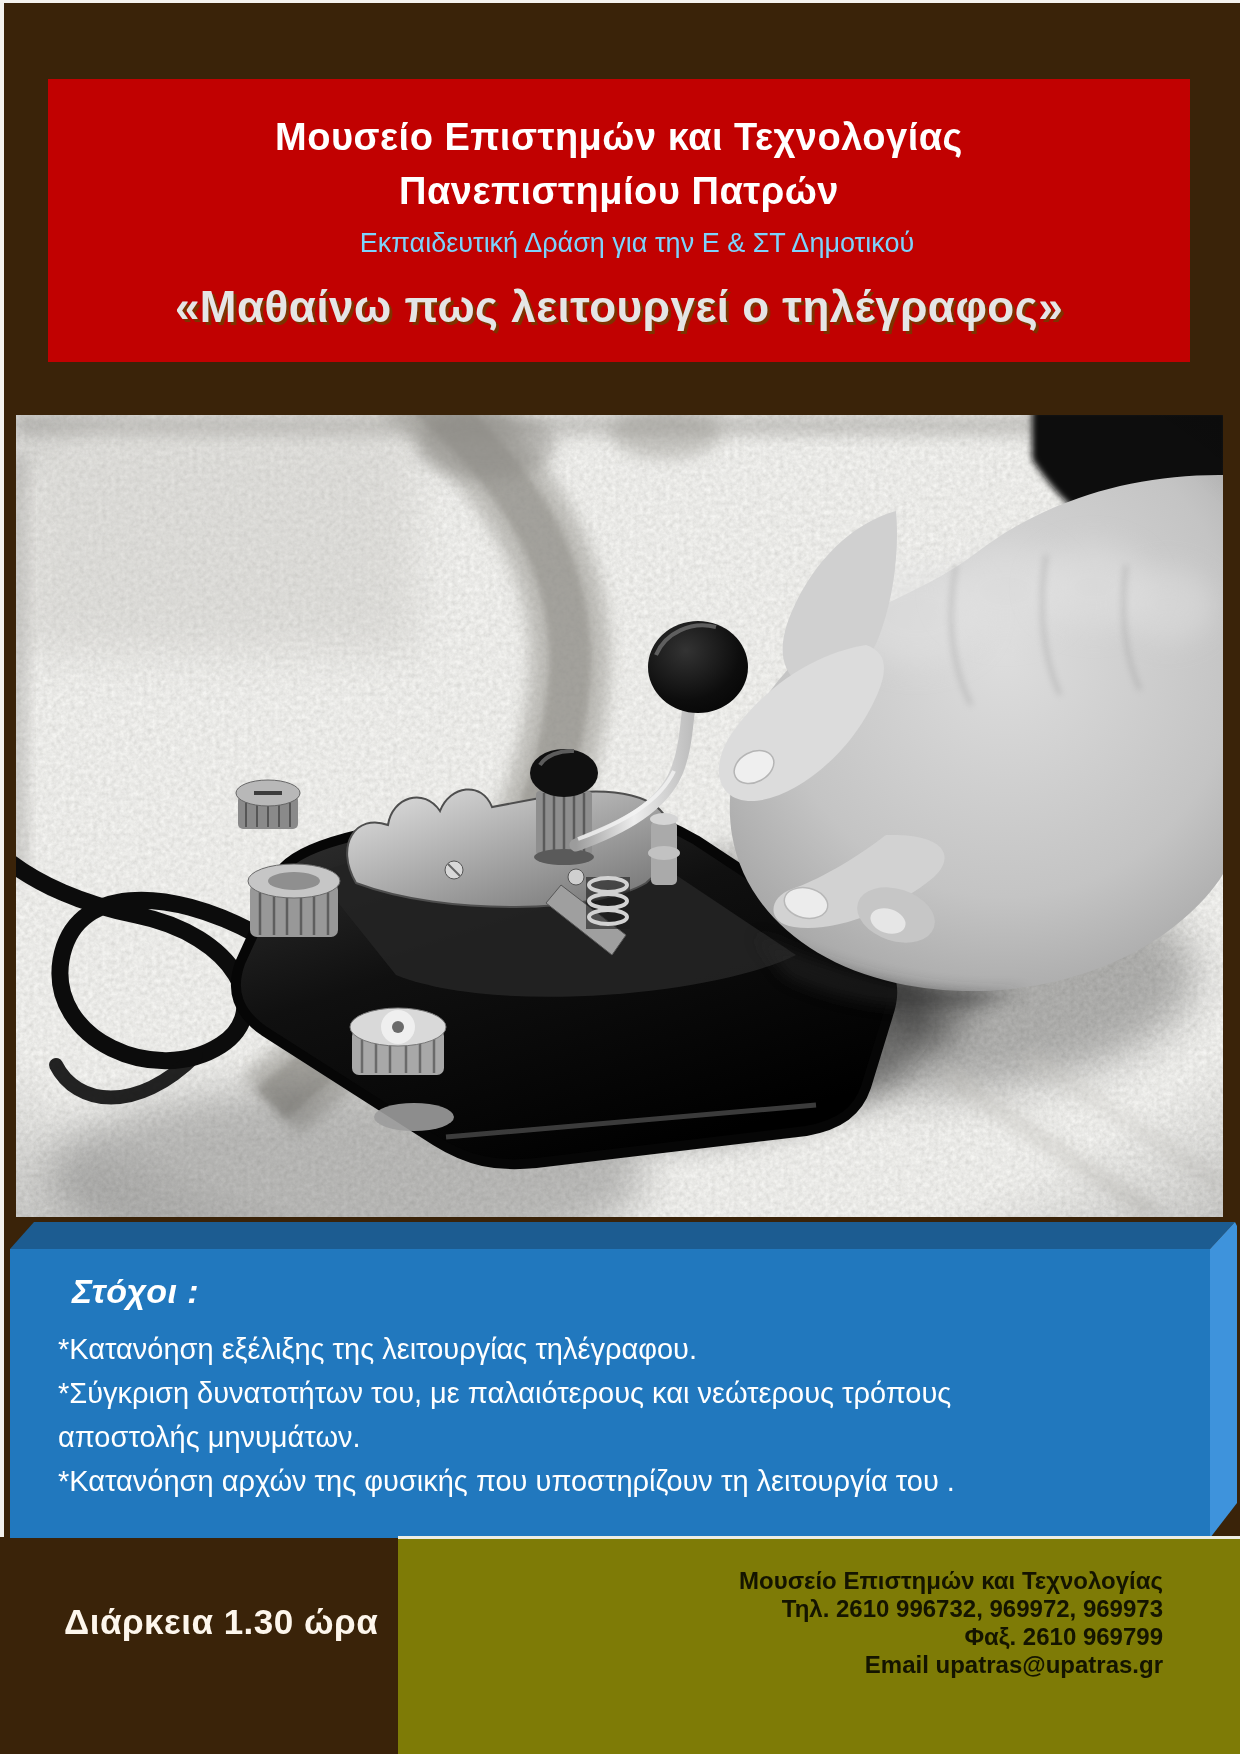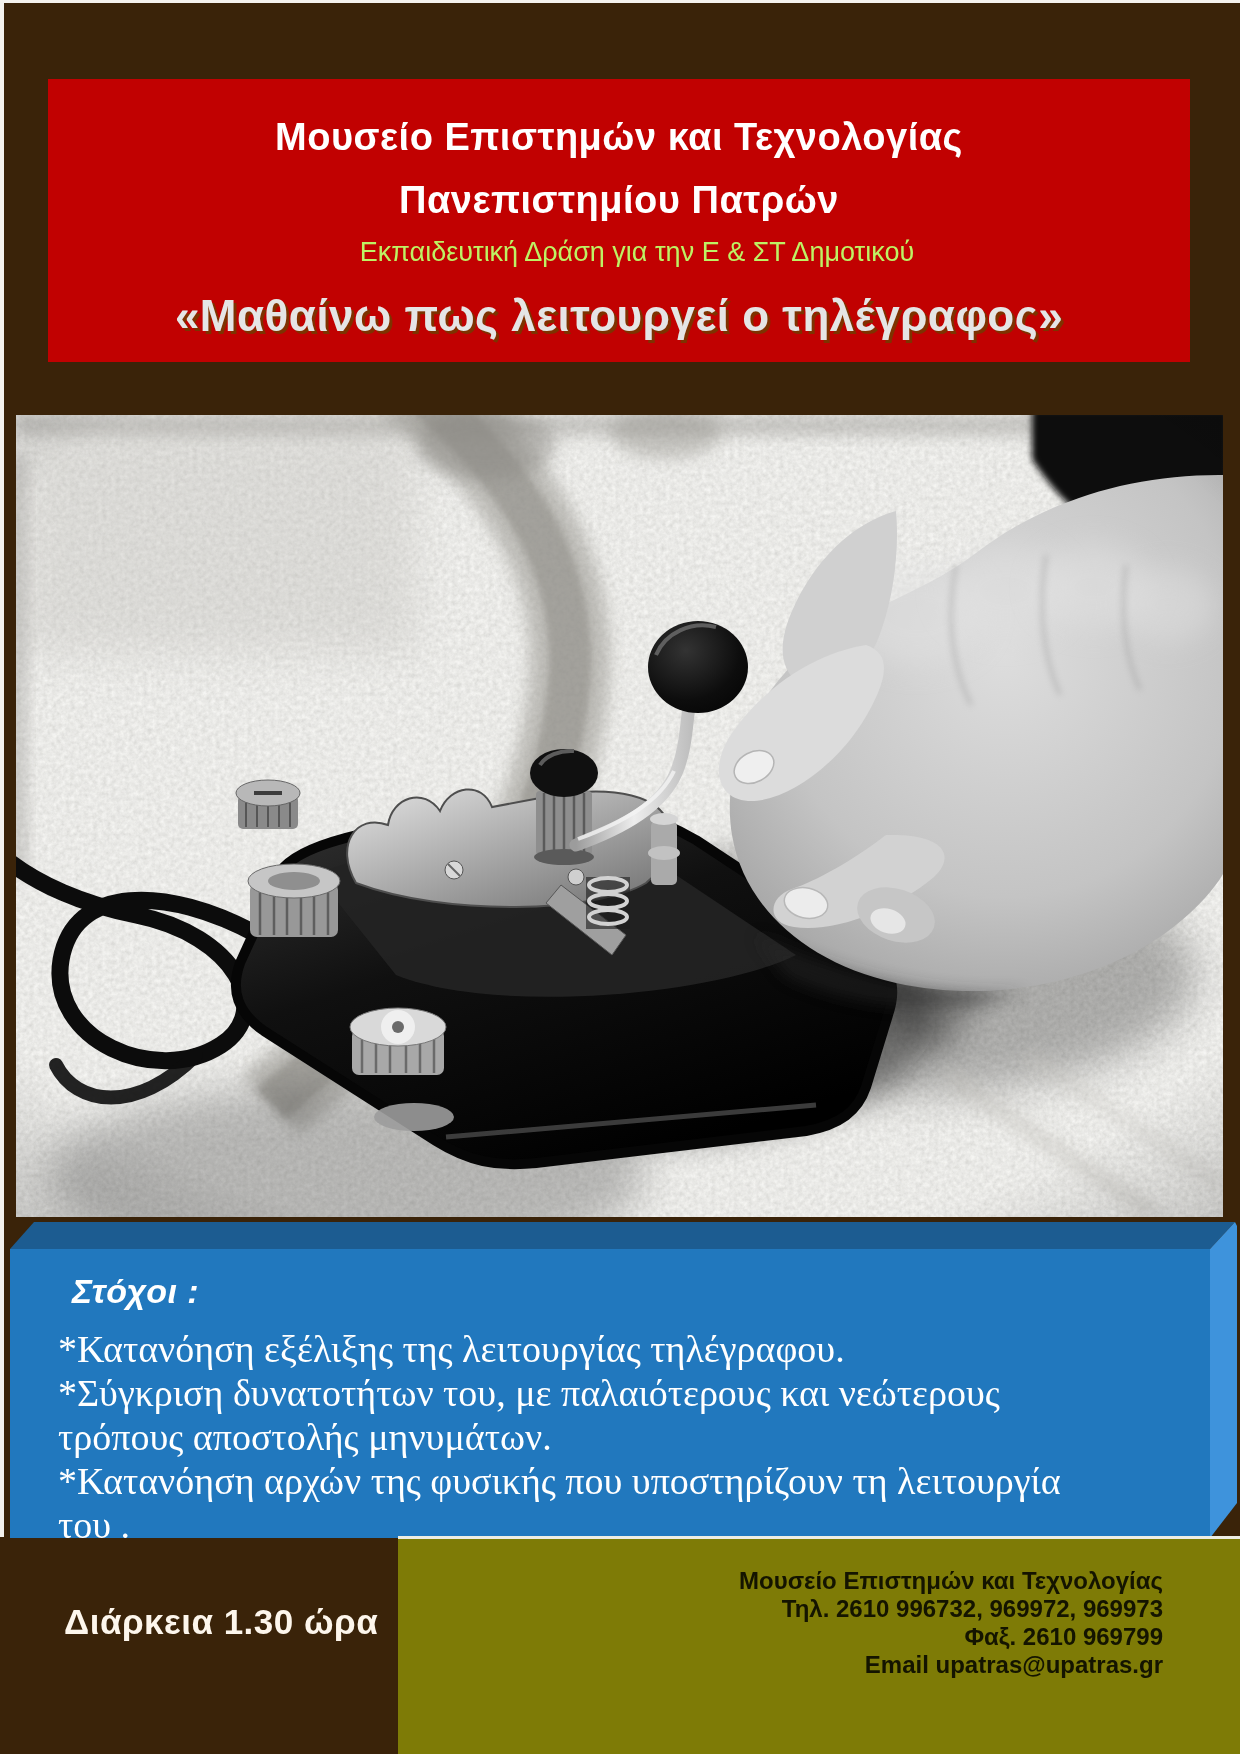--- a/index.html
+++ b/index.html
@@ -11,37 +11,37 @@
   .edge-top{position:absolute;left:0;top:0;width:1240px;height:3px;background:#f4f2ee;}
   .edge-left{position:absolute;left:0;top:0;width:4px;height:1537px;background:#f4f2ee;}
 
   
   .red-box{
     position:absolute;left:48px;top:79px;width:1142px;height:283px;
     background:#c10101;text-align:center;color:#ffffff;
   }
   .red-box .t1{margin-top:0;padding-top:0;font-size:38px;font-weight:600;line-height:44px;letter-spacing:.5px;}
   .red-box .t1.first{padding-top:36px;}
-  .red-box .t1.second{margin-top:19px;}
-  .red-box .t2{margin-top:14px;font-size:27px;font-weight:400;line-height:32px;color:#bef264;margin-left:36px;}
+  .red-box .t1.second{margin-top:10px;}
+  .red-box .t2{margin-top:14px;font-size:27px;font-weight:400;line-height:32px;color:#7dd3fc;margin-left:36px;}
   .red-box .t3{
     margin-top:23px;font-size:44px;font-weight:bold;line-height:50px;color:#e5e5e5;
     text-shadow:3px 3px 0 #7e3200;letter-spacing:.5px;
   }
 
   
   .photo{position:absolute;left:16px;top:415px;width:1207px;height:802px;margin:0;}
   .photo svg{display:block;width:100%;height:100%;}
 
   
   .goals{position:absolute;left:0;top:1220px;width:1240px;height:320px;}
   .goals svg.goals-bg{position:absolute;left:0;top:0;width:1240px;height:320px;}
   .goals-text{position:absolute;left:58px;top:52px;width:1010px;color:#ffffff;}
   .goals-heading{font-size:34px;font-weight:bold;margin:0 0 16px 14px;letter-spacing:.5px;font-style:italic;}
-  .goals-text p{margin:0;font-size:38px;line-height:44px;font-weight:400;font-family:Liberation Serif, serif;}
+  .goals-text p{margin:0;font-size:29px;line-height:44px;font-weight:400;}
 
   
   .duration{
     position:absolute;left:64px;top:1602px;color:#fdf6ec;
     font-size:35px;font-weight:bold;letter-spacing:.5px;
   }
   .contact{
     position:absolute;left:398px;top:1536px;width:842px;height:218px;
     background:#7e7b06;border-top:3px solid #eeeee4;box-sizing:border-box;
     color:#141400;text-align:right;padding:28px 77px 0 0;

